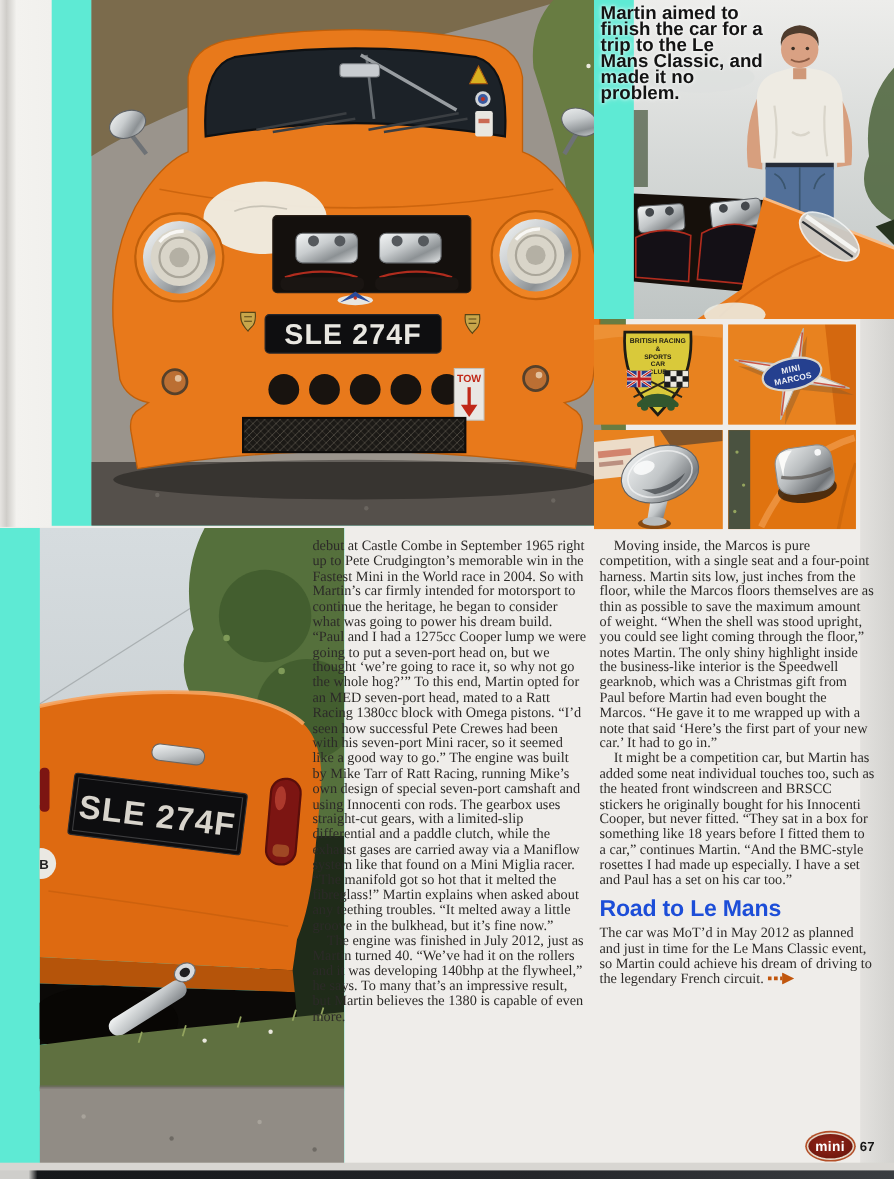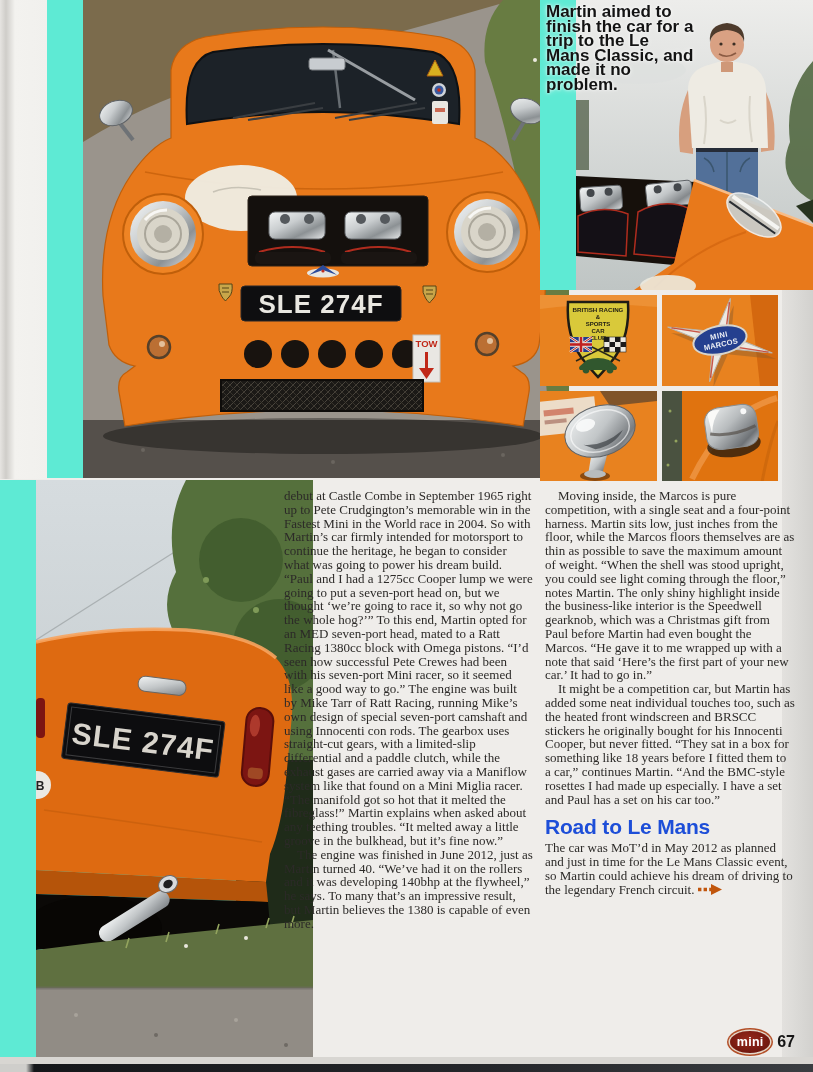--- a/index.html
+++ b/index.html
@@ -42,21 +42,21 @@
   .mini-logo{
     width:40px;height:22px;border-radius:50%;
     background:radial-gradient(ellipse at 45% 38%, #96291c 0%, #7a1b11 55%, #5f120a 100%);
     box-shadow:0 0 0 1.5px #e4d9cb, 0 0 0 3px #b34f28;
     display:flex;align-items:center;justify-content:center;
     font-family:"Liberation Sans",sans-serif;font-weight:bold;
     font-size:12.5px;color:#fff;letter-spacing:.3px;
   }
   .page-number{
     font-family:"Liberation Sans",sans-serif;font-weight:bold;
-    font-size:16px;color:#161616;
+    font-size:12px;color:#161616;
   }
   .left-margin{
     position:absolute;left:0;top:0;width:47px;height:479px;
     background:linear-gradient(90deg,#e6e4e1 0,#cfcdc9 6px,#f3f2ef 15px,#f1f0ed 100%);
   }
   .right-margin{
     position:absolute;left:782px;top:0;width:31px;height:1072px;
     background:linear-gradient(90deg,#e3e1de 0,#dcdbd8 40%,#d2d1ce 100%);
   }
   .gutter-strip{position:absolute;left:533px;top:0;width:7px;height:480px;background:#f0eeeb;}
@@ -461,21 +461,21 @@
       <path d="M0,508 H277" stroke="#6e6a64" stroke-width="3" opacity=".6"></path>
       <circle cx="40" cy="535" r="2" fill="#a8a39b"></circle>
         <circle cx="120" cy="555" r="2" fill="#6e6a64"></circle>
       <circle cx="200" cy="540" r="2" fill="#a8a39b"></circle>
         <circle cx="250" cy="565" r="2" fill="#6e6a64"></circle>
     </svg>
   </div>
 
   <div class="col" id="col1">
     <p>debut at Castle Combe in September 1965 right up to Pete Crudgington’s memorable win in the Fastest Mini in the World race in 2004. So with Martin’s car firmly intended for motorsport to continue the heritage, he began to consider what was going to power his dream build. “Paul and I had a 1275cc Cooper lump we were going to put a seven-port head on, but we thought ‘we’re going to race it, so why not go the whole hog?’” To this end, Martin opted for an MED seven-port head, mated to a Ratt Racing 1380cc block with Omega pistons. “I’d seen how successful Pete Crewes had been with his seven-port Mini racer, so it seemed like a good way to go.” The engine was built by Mike Tarr of Ratt Racing, running Mike’s own design of special seven-port camshaft and using Innocenti con rods. The gearbox uses straight-cut gears, with a limited-slip differential and a paddle clutch, while the exhaust gases are carried away via a Maniflow system like that found on a Mini Miglia racer. “The manifold got so hot that it melted the fibreglass!” Martin explains when asked about any teething troubles. “It melted away a little groove in the bulkhead, but it’s fine now.”</p>
-    <p class="indent">The engine was finished in June 2012, just as Martin turned 40. “We’ve had it on the rollers and it was developing 140bhp at the flywheel,” he says. To many that’s an impressive result, but Martin believes the 1380 is capable of even more.</p>
+    <p class="indent">The engine was finished in July 2012, just as Martin turned 40. “We’ve had it on the rollers and it was developing 140bhp at the flywheel,” he says. To many that’s an impressive result, but Martin believes the 1380 is capable of even more.</p>
   </div>
 
   <div class="col" id="col2">
     <p class="indent">Moving inside, the Marcos is pure competition, with a single seat and a four-point harness. Martin sits low, just inches from the floor, while the Marcos floors themselves are as thin as possible to save the maximum amount of weight. “When the shell was stood upright, you could see light coming through the floor,” notes Martin. The only shiny highlight inside the business-like interior is the Speedwell gearknob, which was a Christmas gift from Paul before Martin had even bought the Marcos. “He gave it to me wrapped up with a note that said ‘Here’s the first part of your new car.’ It had to go in.”</p>
     <p class="indent">It might be a competition car, but Martin has added some neat individual touches too, such as the heated front windscreen and BRSCC stickers he originally bought for his Innocenti Cooper, but never fitted. “They sat in a box for something like 18 years before I fitted them to a car,” continues Martin. “And the BMC-style rosettes I had made up especially. I have a set and Paul has a set on his car too.”</p>
     <h2 class="section-heading">Road to Le Mans</h2>
     <p class="closing"><span>The car was MoT’d in May 2012 as planned and just in time for the Le Mans Classic event, so Martin could achieve his dream of driving to the legendary French circuit.</span><svg class="arrow-inline" width="24" height="11" viewBox="0 0 24 11">
           <path d="M0,5.5 H13" stroke="#c1560d" stroke-width="3.4" stroke-dasharray="3.4,2.2"></path>
           <path d="M13,0 L24,5.5 L13,11 Z" fill="#c1560d"></path>
         </svg></p>

